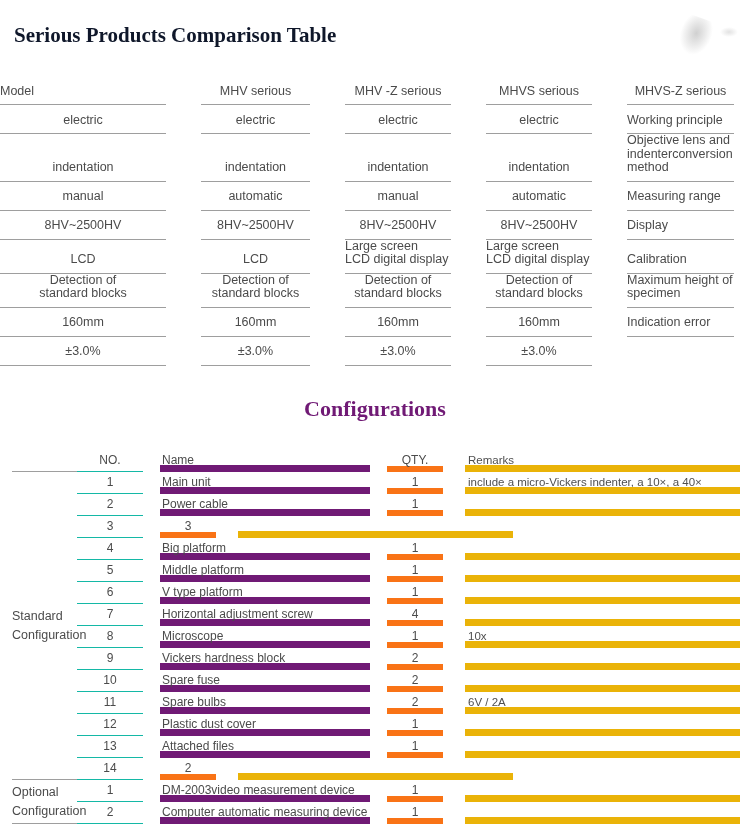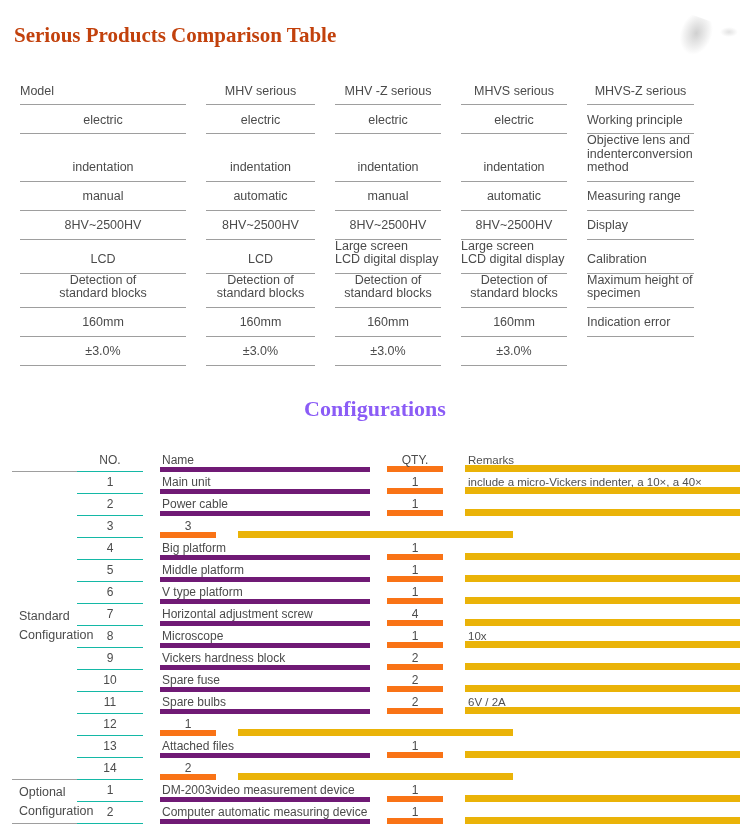--- a/index.html
+++ b/index.html
@@ -17,33 +17,33 @@
     transform:rotate(20deg); pointer-events:none;
   }
   .smudge2 {
     position:absolute; top:4px; right:12px; width:18px; height:10px;
     background:radial-gradient(ellipse at 50% 50%, rgba(140,140,140,.25), rgba(140,140,140,0) 70%);
     pointer-events:none;
   }
 
   .title1 {
     font-family:"Liberation Serif", serif; font-weight:bold;
-    font-size:21px; color:#c2410c; margin:23px 0 0 14px;
+    font-size:21px; color:#0f172a; margin:23px 0 0 14px;
   }
   .title2 {
     font-family:"Liberation Serif", serif; font-weight:bold;
-    font-size:22px; color:#8b5cf6; text-align:center; margin-top:30px;
+    font-size:22px; color:#701a75; text-align:center; margin-top:30px;
   }
 
   
   .cmp-table {
     display:grid;
     grid-template-columns:166px 109px 106px 106px 107px;
-    column-gap:20px;
-    margin:35px 0 0 20px;
+    column-gap:35px;
+    margin:35px 0 0 0;
   }
   .cmp-cell {
     border-bottom:1px solid #9e9e9e;
     min-height:29px;
     display:flex; flex-direction:column; justify-content:flex-end;
     padding-bottom:6px;
     font-size:12.5px; line-height:13.5px;
     white-space:pre-line;
   }
   .cmp-head { min-height:22px; }
@@ -52,28 +52,28 @@
   .cmp-value.val-left { align-items:flex-start; text-align:left; }
 
   
   .cfg-table { position:relative; margin:28px 0 0 12px; font-size:12px; }
   .cfg-row { display:flex; height:22px; }
   .cfg-group  { width:65px; }
   .cfg-group.bordered { border-bottom:1px solid #9e9e9e; }
   .cfg-no     { width:66px; margin-right:17px; text-align:center;
                 border-bottom:1px solid #14b8a6; line-height:21px; }
   .cfg-name   { width:210px; margin-right:17px; padding-left:2px;
-                border-bottom:5px solid #701a75; line-height:21px; }
+                border-bottom:7px solid #701a75; line-height:21px; }
   .cfg-qty    { width:56px; margin-right:22px; text-align:center;
                 border-bottom:6px solid #f97316; line-height:21px; }
   .cfg-remark { width:275px; padding-left:3px;
                 border-bottom:7px solid #eab308; line-height:21px;
                 font-size:11.5px; color:#4f4f4f; white-space:nowrap; overflow:hidden; }
   .cfg-grouplabel {
-    position:absolute; left:7px; width:96px;
+    position:absolute; left:0; width:96px;
     font-size:12.5px; line-height:19px; white-space:pre-line; color:#4b4b4b;
   }
 </style>
 </head>
 <body>
 
 <div class="page">
   <div class="smudge"></div>
   <div class="smudge2"></div>
 
@@ -215,20 +215,21 @@
       <div class="cfg-row">
         <div class="cfg-group"></div>
         <div class="cfg-no">11</div>
         <div class="cfg-name">Spare bulbs</div>
         <div class="cfg-qty">2</div>
         <div class="cfg-remark">6V / 2A</div>
       </div>
       <div class="cfg-row">
         <div class="cfg-group"></div>
         <div class="cfg-no">12</div>
+        <div class="cfg-name">Plastic dust cover</div>
         <div class="cfg-qty">1</div>
         <div class="cfg-remark"></div>
       </div>
       <div class="cfg-row">
         <div class="cfg-group"></div>
         <div class="cfg-no">13</div>
         <div class="cfg-name">Attached files</div>
         <div class="cfg-qty">1</div>
         <div class="cfg-remark"></div>
       </div>

